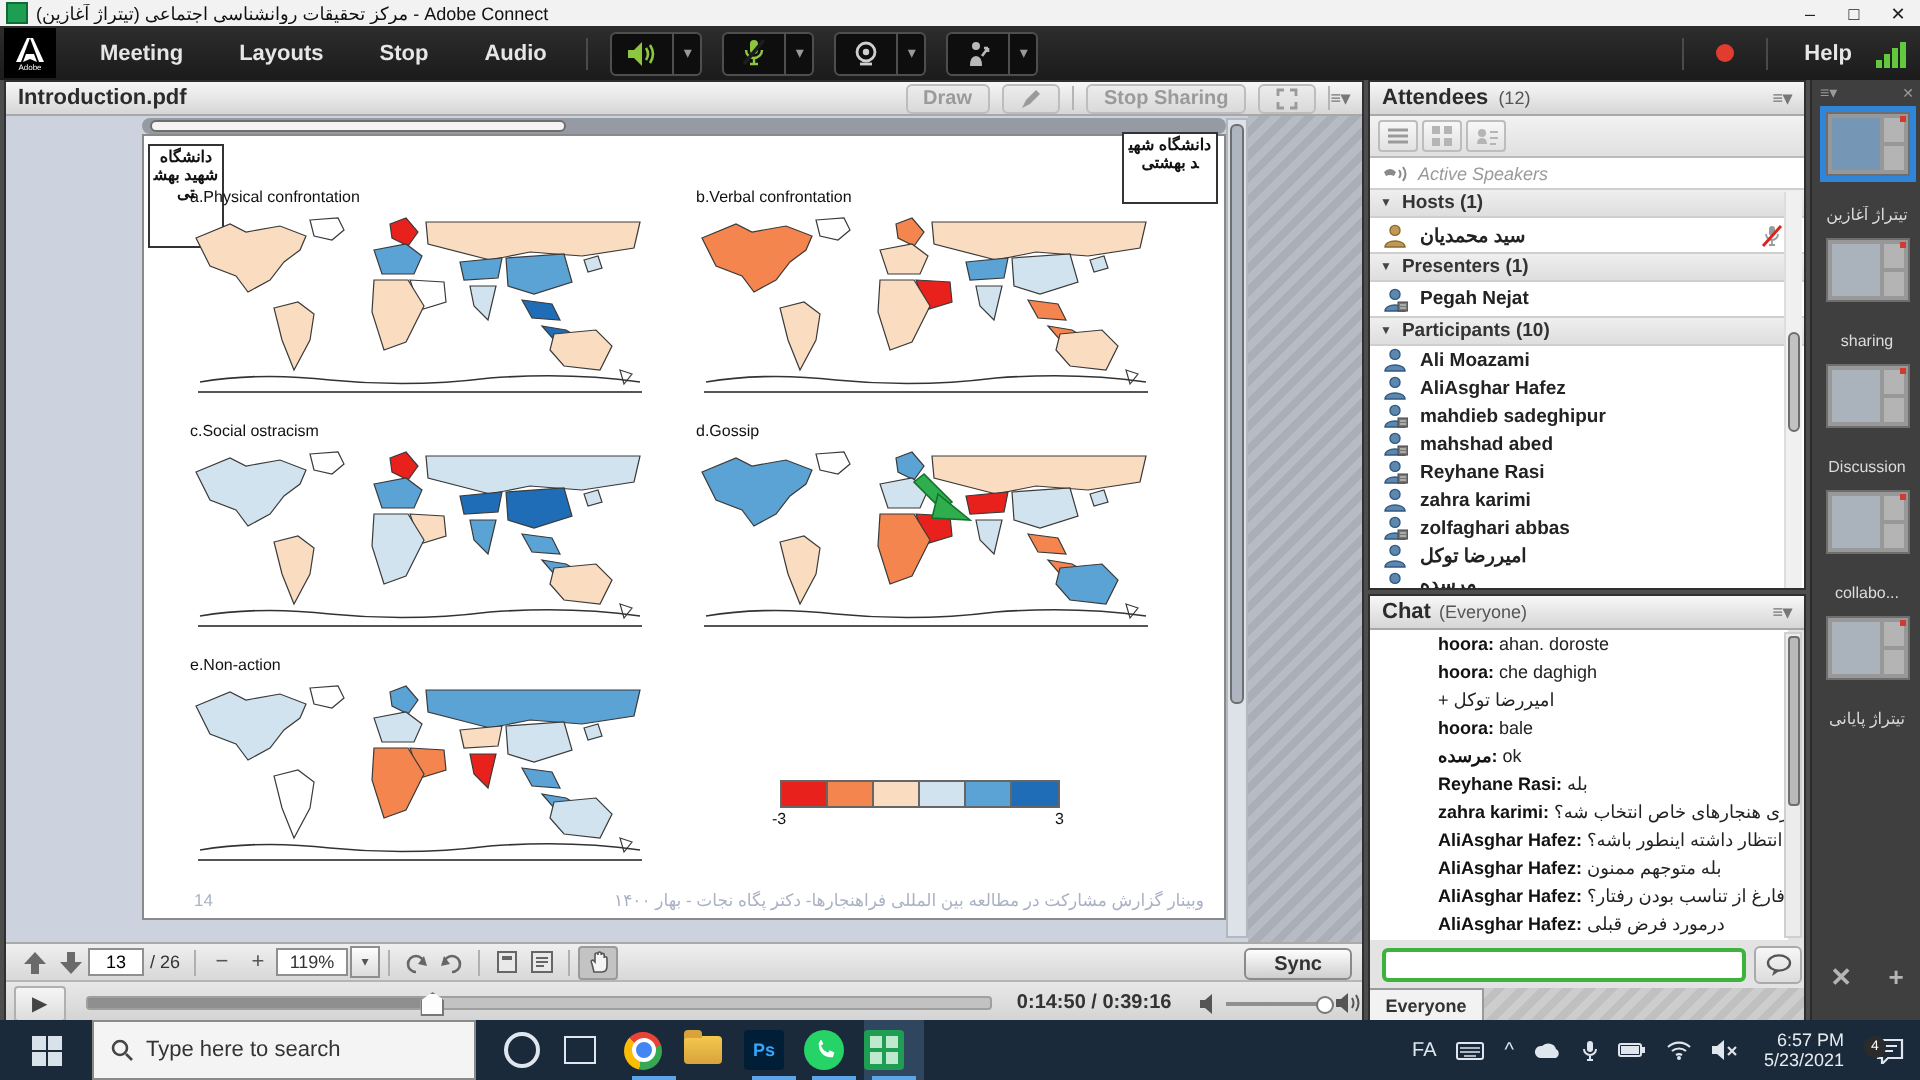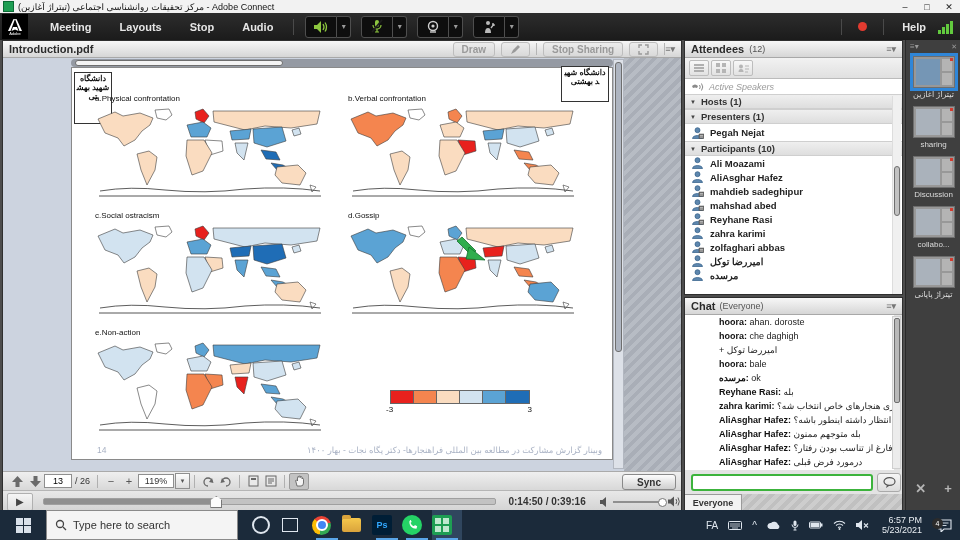--- a/index.html
+++ b/index.html
@@ -119,21 +119,21 @@
   #chat-send{width:22px;height:17px;margin-left:4px;background:linear-gradient(#f6f6f6,#dcdcdc);border:1px solid #aaa;border-radius:3px;
     display:flex;align-items:center;justify-content:center;}
   #chat-tabs{position:absolute;left:0;top:196px;width:217px;height:16px;
     background:repeating-linear-gradient(135deg,#cdcdcd 0 4px,#c0c0c0 4px 8px);display:flex;}
   #everyone-tab{width:56px;height:16px;background:#f2f2f2;border-right:1px solid #9a9a9a;border-top:1px solid #9a9a9a;
     font-size:9px;font-weight:bold;color:#333;display:flex;align-items:center;justify-content:center;}
   
   #layouts-bar{position:absolute;left:905px;top:40px;width:55px;height:470px;background:#3f3f3f;border-left:1px solid #2a2a2a;}
   #lb-header{height:13px;display:flex;align-items:center;color:#9a9a9a;font-size:8px;padding:0 4px;justify-content:space-between;}
   #layout-thumbs{position:absolute;left:0;top:16px;width:55px;}
-  .layout-item{margin-bottom:7px;display:flex;flex-direction:column;align-items:center;}
+  .layout-item{margin-bottom:7px;display:flex;flex-direction:column;align-items:center;gap:13px;}
   .thumb{position:relative;width:42px;height:32px;background:#989898;border:1px solid #6e6e6e;padding:2px;box-sizing:border-box;display:flex;gap:2px;}
   .layout-item.selected .thumb{outline:3px solid #2f86d8;}
   .th-main{flex:1;background:#b9c2cc;background:#aab2bb;}
   .layout-item.selected .th-main{background:#7596b5;}
   .th-col{width:10px;display:flex;flex-direction:column;gap:2px;}
   .th-col div{flex:1;background:#b4b4b4;}
   .th-dot{position:absolute;right:1px;top:1px;width:3px;height:3px;background:#d23b2f;}
   .th-label{margin-top:2px;font-size:8px;color:#dcdcdc;max-width:54px;white-space:nowrap;overflow:hidden;text-align:center;}
   #lb-bottom{position:absolute;left:0;bottom:14px;width:55px;display:flex;justify-content:space-around;color:#b5b5b5;font-size:13px;font-weight:bold;}
   
@@ -534,20 +534,34 @@
           <path d="M1,4 Q4,1 7,4 L6,6 Q4,5 2,6 Z" fill="#8a8a8a"></path>
           <path d="M8.5,3 q1.5,2 0,4 M10.5,1.5 q2.5,3.5 0,7" stroke="#8a8a8a" fill="none"></path>
         </svg>
       <span>Active Speakers</span>
     </div>
     <div id="attendee-list">
         <div class="att-section">
           <span class="tri">▼</span>
           <span>Hosts (1)</span>
         </div>
+        <div class="att-row tall">
+          <svg width="13" height="12" viewBox="0 0 13 12">
+            <circle cx="6.5" cy="3.2" r="2.5" fill="#c09a52" stroke="#8a6a2f" stroke-width="0.7"></circle>
+            <path d="M1.5,11.5 C1.5,7.5 11.5,7.5 11.5,11.5 Z" fill="#c09a52" stroke="#8a6a2f" stroke-width="0.7"></path>
+          </svg>
+          <span class="att-name">سید محمدیان</span>
+          <span class="att-right">
+            <svg width="12" height="12" viewBox="0 0 12 12">
+              <rect x="4.5" y="1" width="3" height="5" rx="1.5" fill="#9a9a9a"></rect>
+              <path d="M3,5 a3,3 0 0 0 6,0 M6,8.5 v2 M4.5,10.5 h3" stroke="#9a9a9a" fill="none" stroke-width="0.9"></path>
+              <line x1="1.5" y1="11" x2="10.5" y2="1" stroke="#d22" stroke-width="1.5"></line>
+            </svg>
+          </span>
+        </div>
         <div class="att-section">
           <span class="tri">▼</span>
           <span>Presenters (1)</span>
         </div>
         <div class="att-row tall">
           <svg width="13" height="12" viewBox="0 0 13 12">
             <circle cx="6.5" cy="3.2" r="2.5" fill="#5e87ae" stroke="#2c5a85" stroke-width="0.7"></circle>
             <path d="M1.5,11.5 C1.5,7.5 11.5,7.5 11.5,11.5 Z" fill="#5e87ae" stroke="#2c5a85" stroke-width="0.7"></path>
             <rect x="8" y="7" width="5" height="4.5" fill="#777" stroke="#444" stroke-width="0.5"></rect>
             <path d="M9,8.5 h3 M9,10 h3" stroke="#ddd" stroke-width="0.6"></path>

